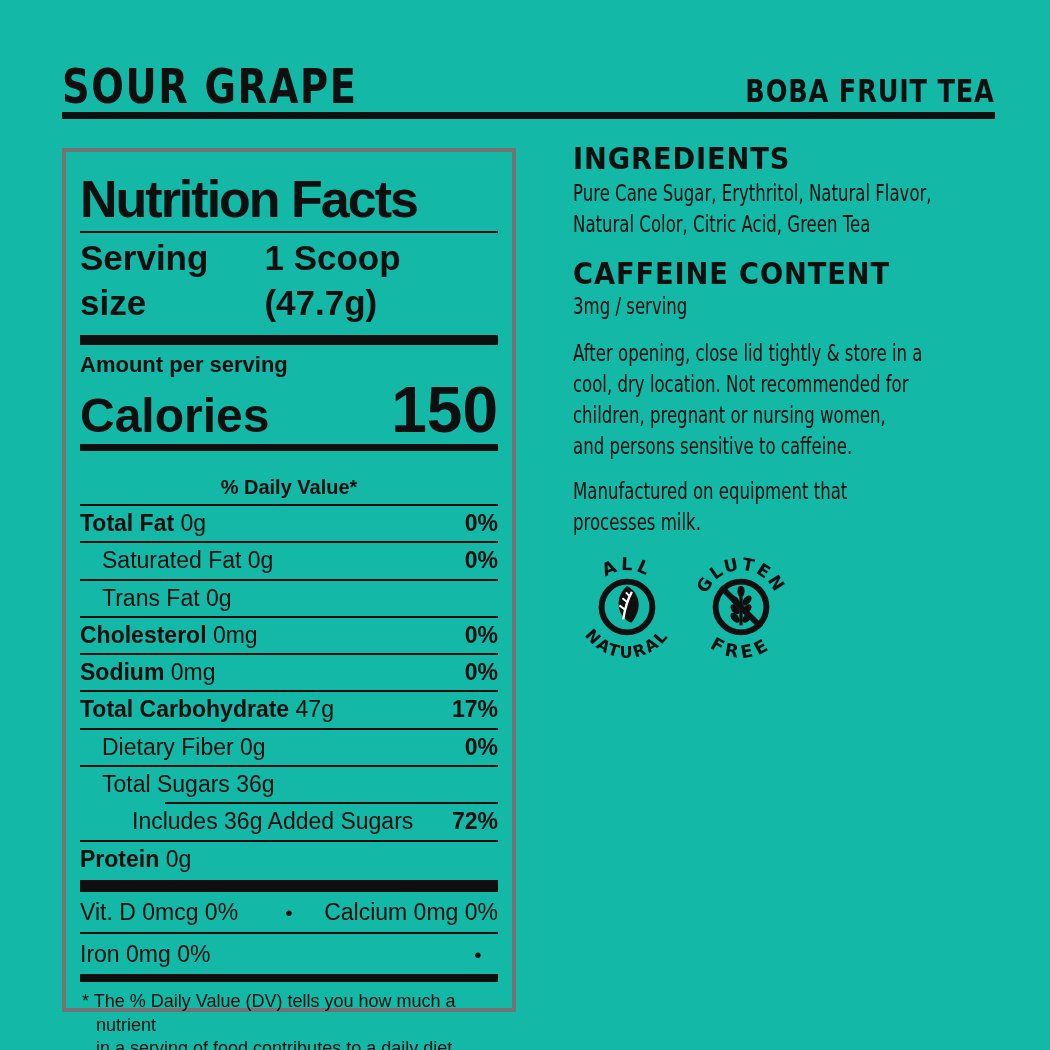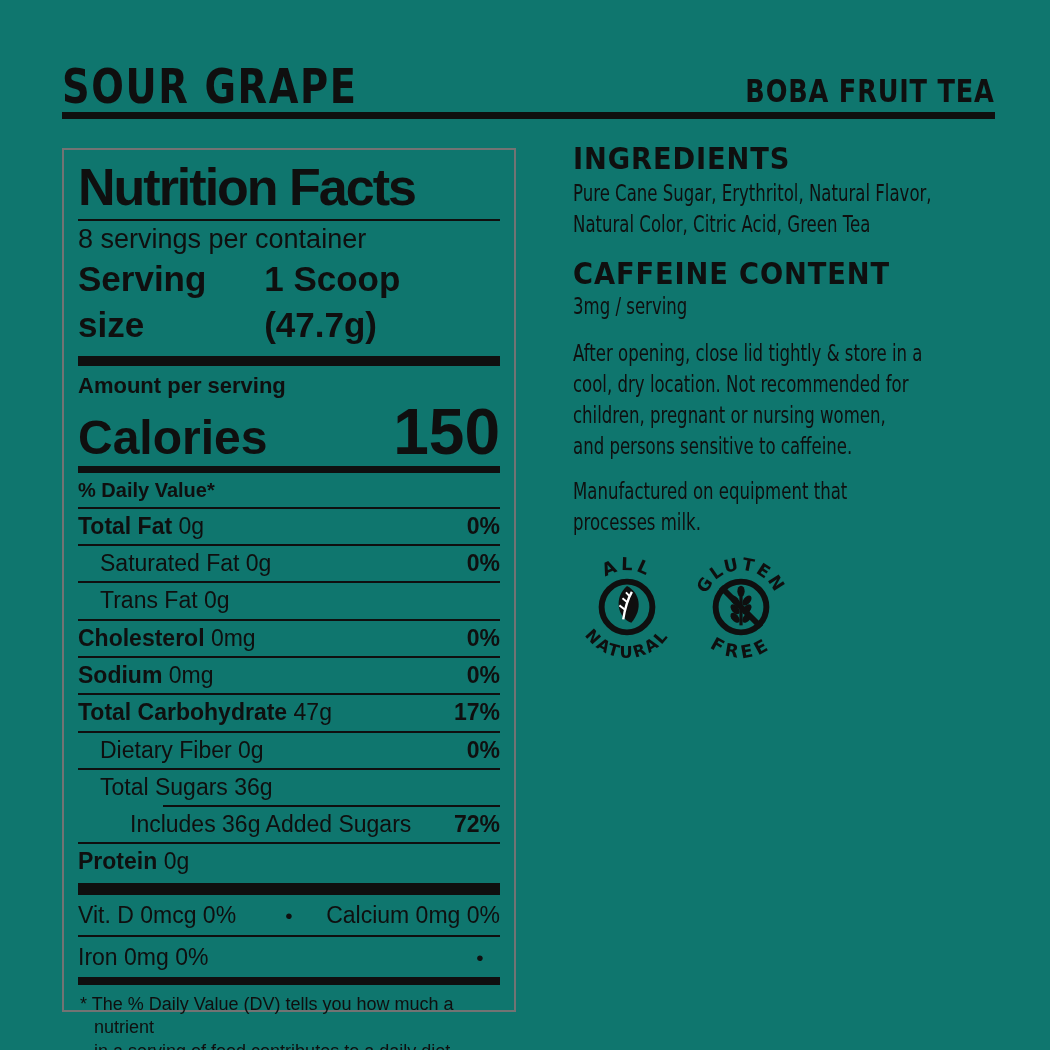--- a/index.html
+++ b/index.html
@@ -1,41 +1,41 @@
 <!DOCTYPE html>
 <html><head>
 <meta charset="utf-8">
 <style>
   html,body{margin:0;padding:0;background:#ffffff;}
-  .page{position:relative;width:1050px;height:1050px;background:#0f766e;color:#0f0f0f;
+  .page{position:relative;width:1050px;height:1050px;background:#14b8a6;color:#0f0f0f;
         font-family:"Liberation Sans",sans-serif;overflow:hidden;}
 
   
   .hdr-flavor{position:absolute;left:62px;top:58px;font-family:"DejaVu Sans",sans-serif;
       font-weight:bold;font-size:48px;letter-spacing:2px;transform:scaleX(.8);
       transform-origin:left top;white-space:nowrap;}
   .hdr-product{position:absolute;right:55px;top:72px;font-family:"DejaVu Sans",sans-serif;
       font-weight:bold;font-size:32px;letter-spacing:1px;transform:scaleX(.8);
       transform-origin:right top;white-space:nowrap;}
   .hdr-rule{position:absolute;left:62px;top:112px;width:933px;height:7px;background:#0f0f0f;}
 
   
-  .nf{position:absolute;left:62px;top:148px;width:454px;height:864px;border:2px solid #737373;
-      box-sizing:border-box;padding:10px 14px 0 14px;}
+  .nf{position:absolute;left:62px;top:148px;width:454px;height:864px;border:4px solid #737373;
+      box-sizing:border-box;padding:20px 14px 0 14px;}
   .nf-title{font-size:52px;font-weight:bold;letter-spacing:-2px;line-height:1.05;white-space:nowrap;}
   .nf-thinrule{height:2px;background:#0f0f0f;margin:4px 0 2px 0;}
   .nf-servings{font-size:27px;line-height:1.25;}
   .nf-servsize{display:flex;justify-content:space-between;font-size:35px;font-weight:bold;line-height:1.3;}
   .nf-bar10{height:10px;background:#0f0f0f;margin-top:9px;}
   .nf-amount{font-size:22px;font-weight:bold;margin-top:7px;line-height:1.2;}
   .nf-calrow{display:flex;justify-content:space-between;align-items:flex-end;height:62px;}
   .nf-callabel{font-size:48px;font-weight:bold;line-height:1;}
   .nf-calvalue{font-size:64px;font-weight:bold;line-height:.92;}
   .nf-bar7{height:7px;background:#0f0f0f;margin-top:4px;}
-  .nf-dvhead{font-size:20px;font-weight:bold;text-align:left;padding:6px 0 5px 0;}
+  .nf-dvhead{font-size:20px;font-weight:bold;text-align:center;padding:6px 0 5px 0;margin-top:19px;}
   .nf-div{height:2px;background:#0f0f0f;}
   .nf-div.indent{margin-left:85px;}
   .nf-row{display:flex;justify-content:space-between;align-items:baseline;
           font-size:23px;line-height:1.1;padding:5px 0 5px 0;}
   .nf-row .b{font-weight:bold;text-align:right;}
   .nf-row .dv{font-weight:bold;}
   .i1{padding-left:22px;}
   .i2{padding-left:52px;}
   .nf-bar12{height:12px;background:#0f0f0f;margin-top:3px;}
   .nf-micro{display:flex;align-items:baseline;font-size:23px;padding:7px 0 6px 0;}
@@ -62,21 +62,20 @@
 
 <div class="page">
 
   <div class="hdr-flavor">SOUR GRAPE</div>
   <div class="hdr-product">BOBA FRUIT TEA</div>
   <div class="hdr-rule"></div>
 
   <div class="nf">
     <div class="nf-title">Nutrition Facts</div>
     <div class="nf-thinrule"></div>
-    <div class="nf-servings">8 servings per container</div>
     <div class="nf-servsize">
       <span>Serving size</span>
       <span>1 Scoop (47.7g)</span>
     </div>
     <div class="nf-bar10"></div>
     <div class="nf-amount">Amount per serving</div>
     <div class="nf-calrow">
       <span class="nf-callabel">Calories</span>
       <span class="nf-calvalue">150</span>
     </div>

